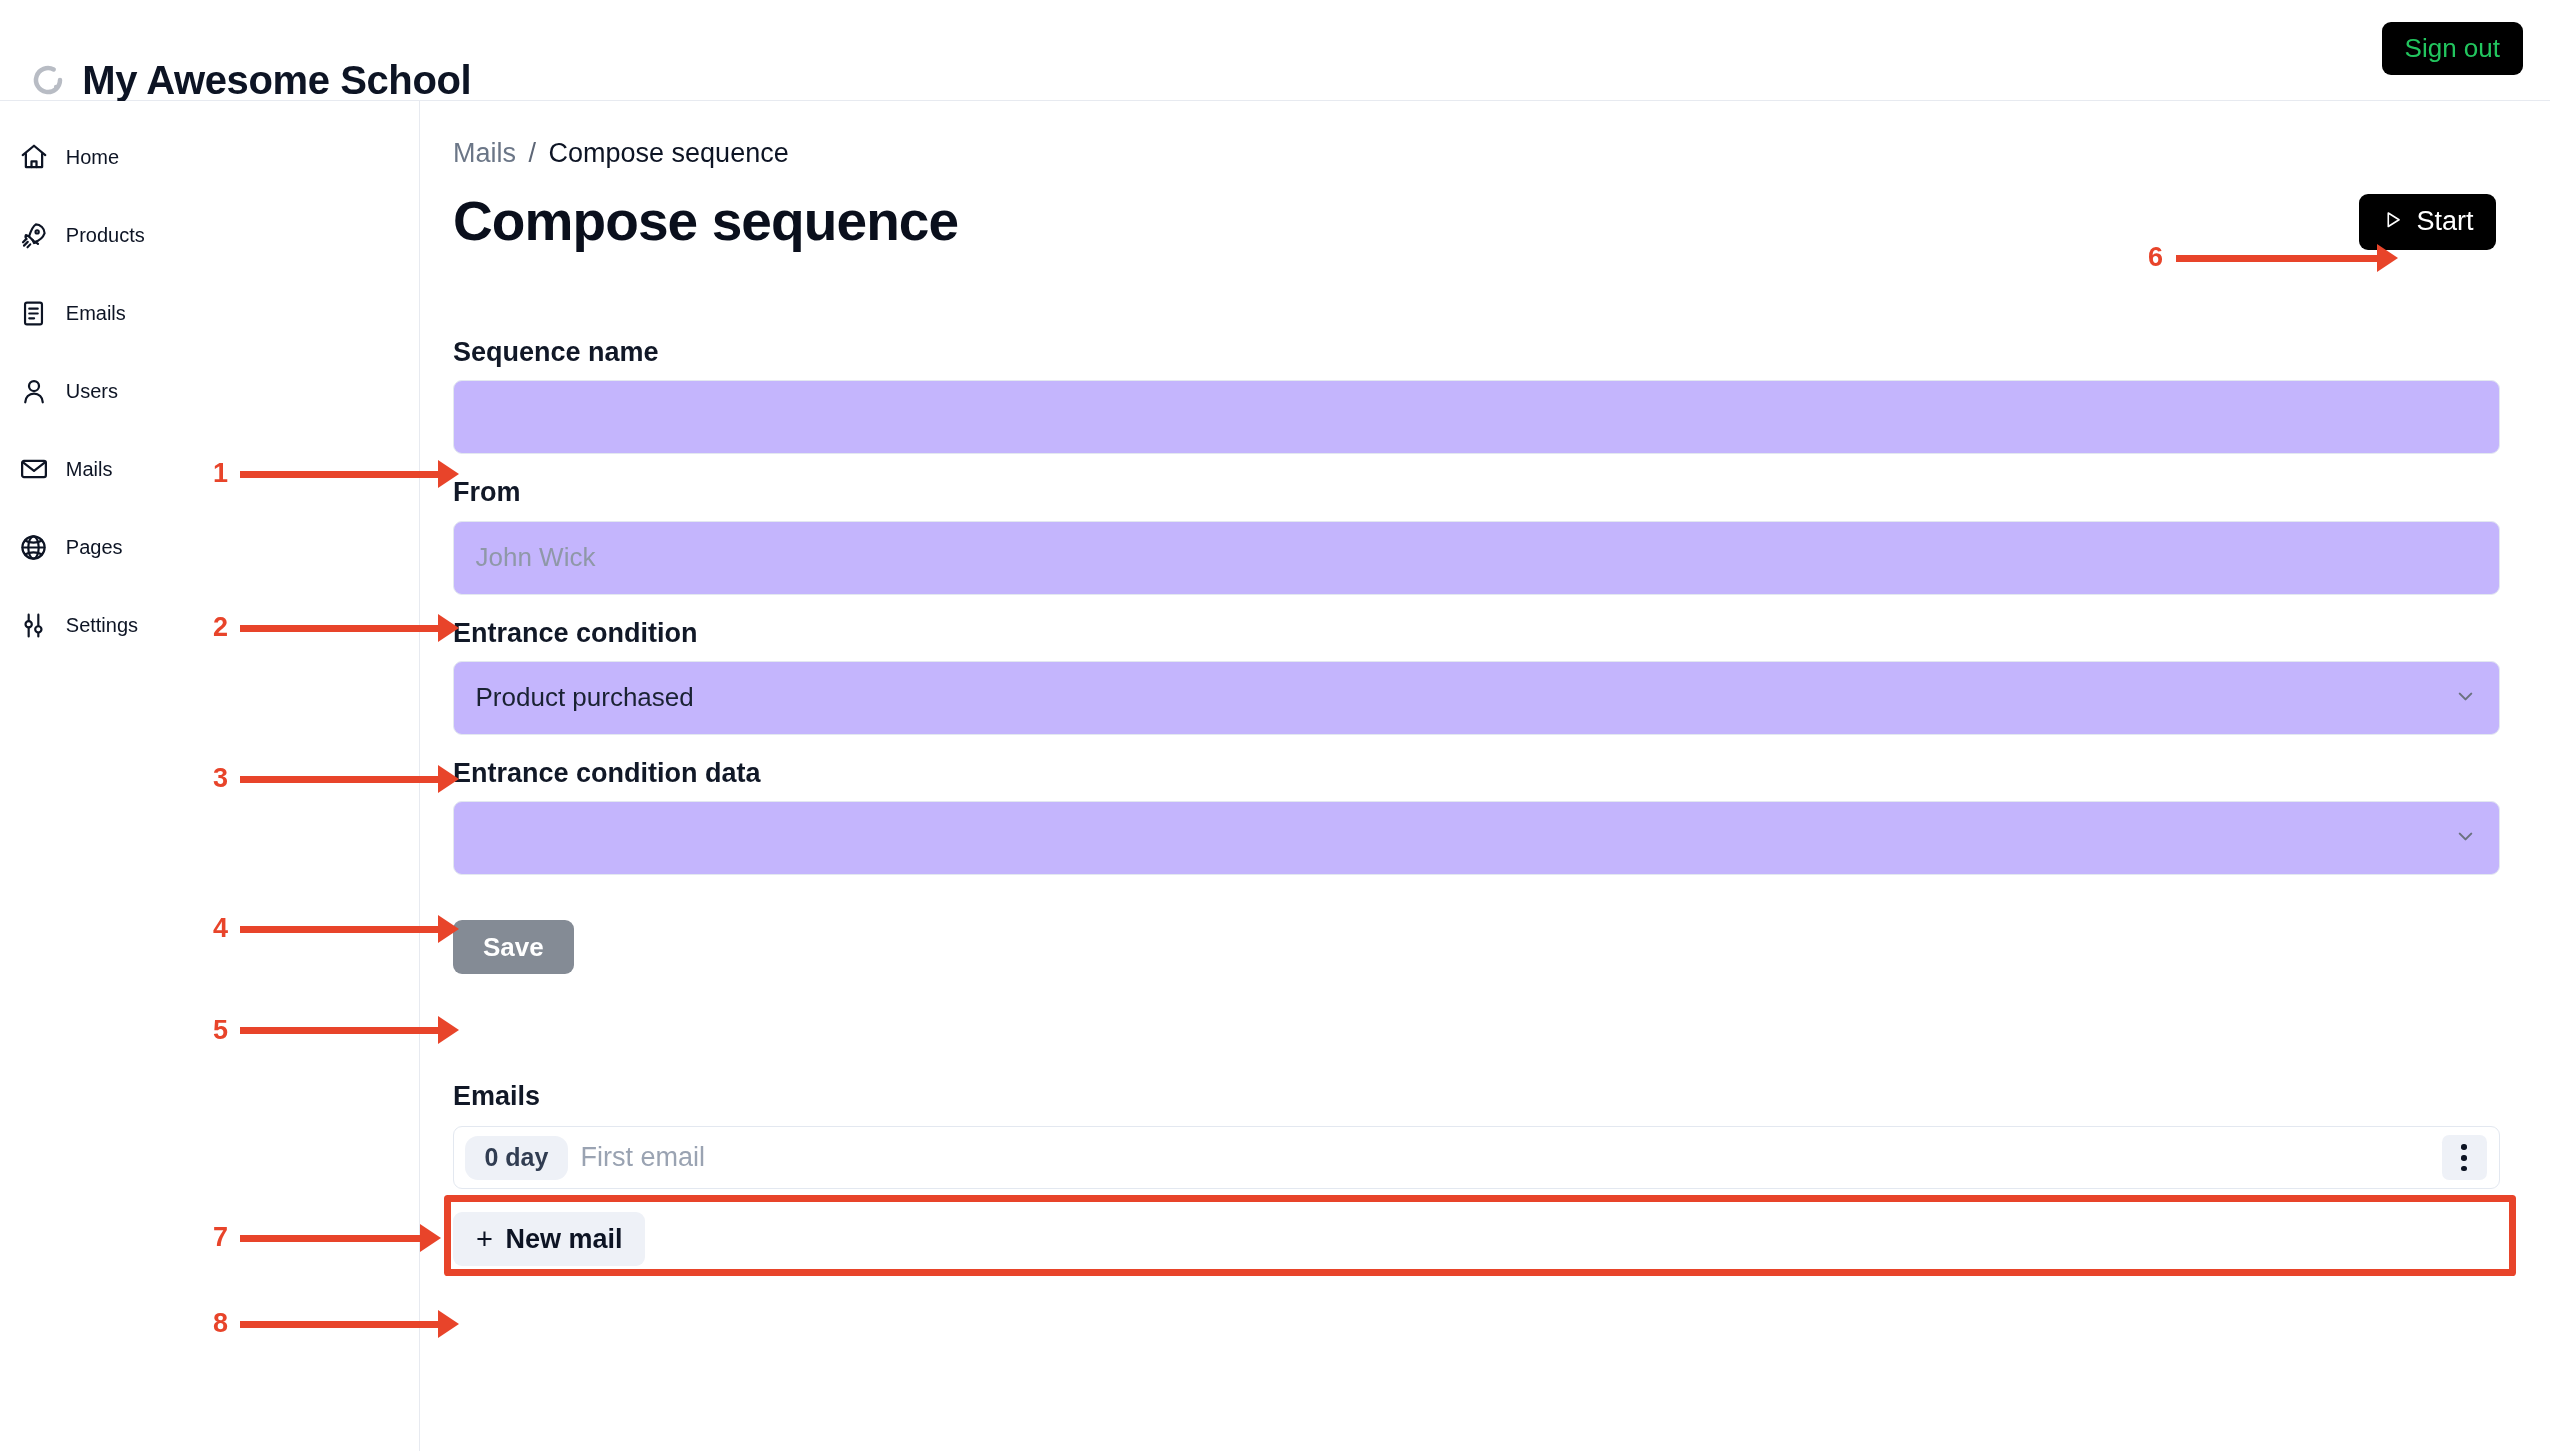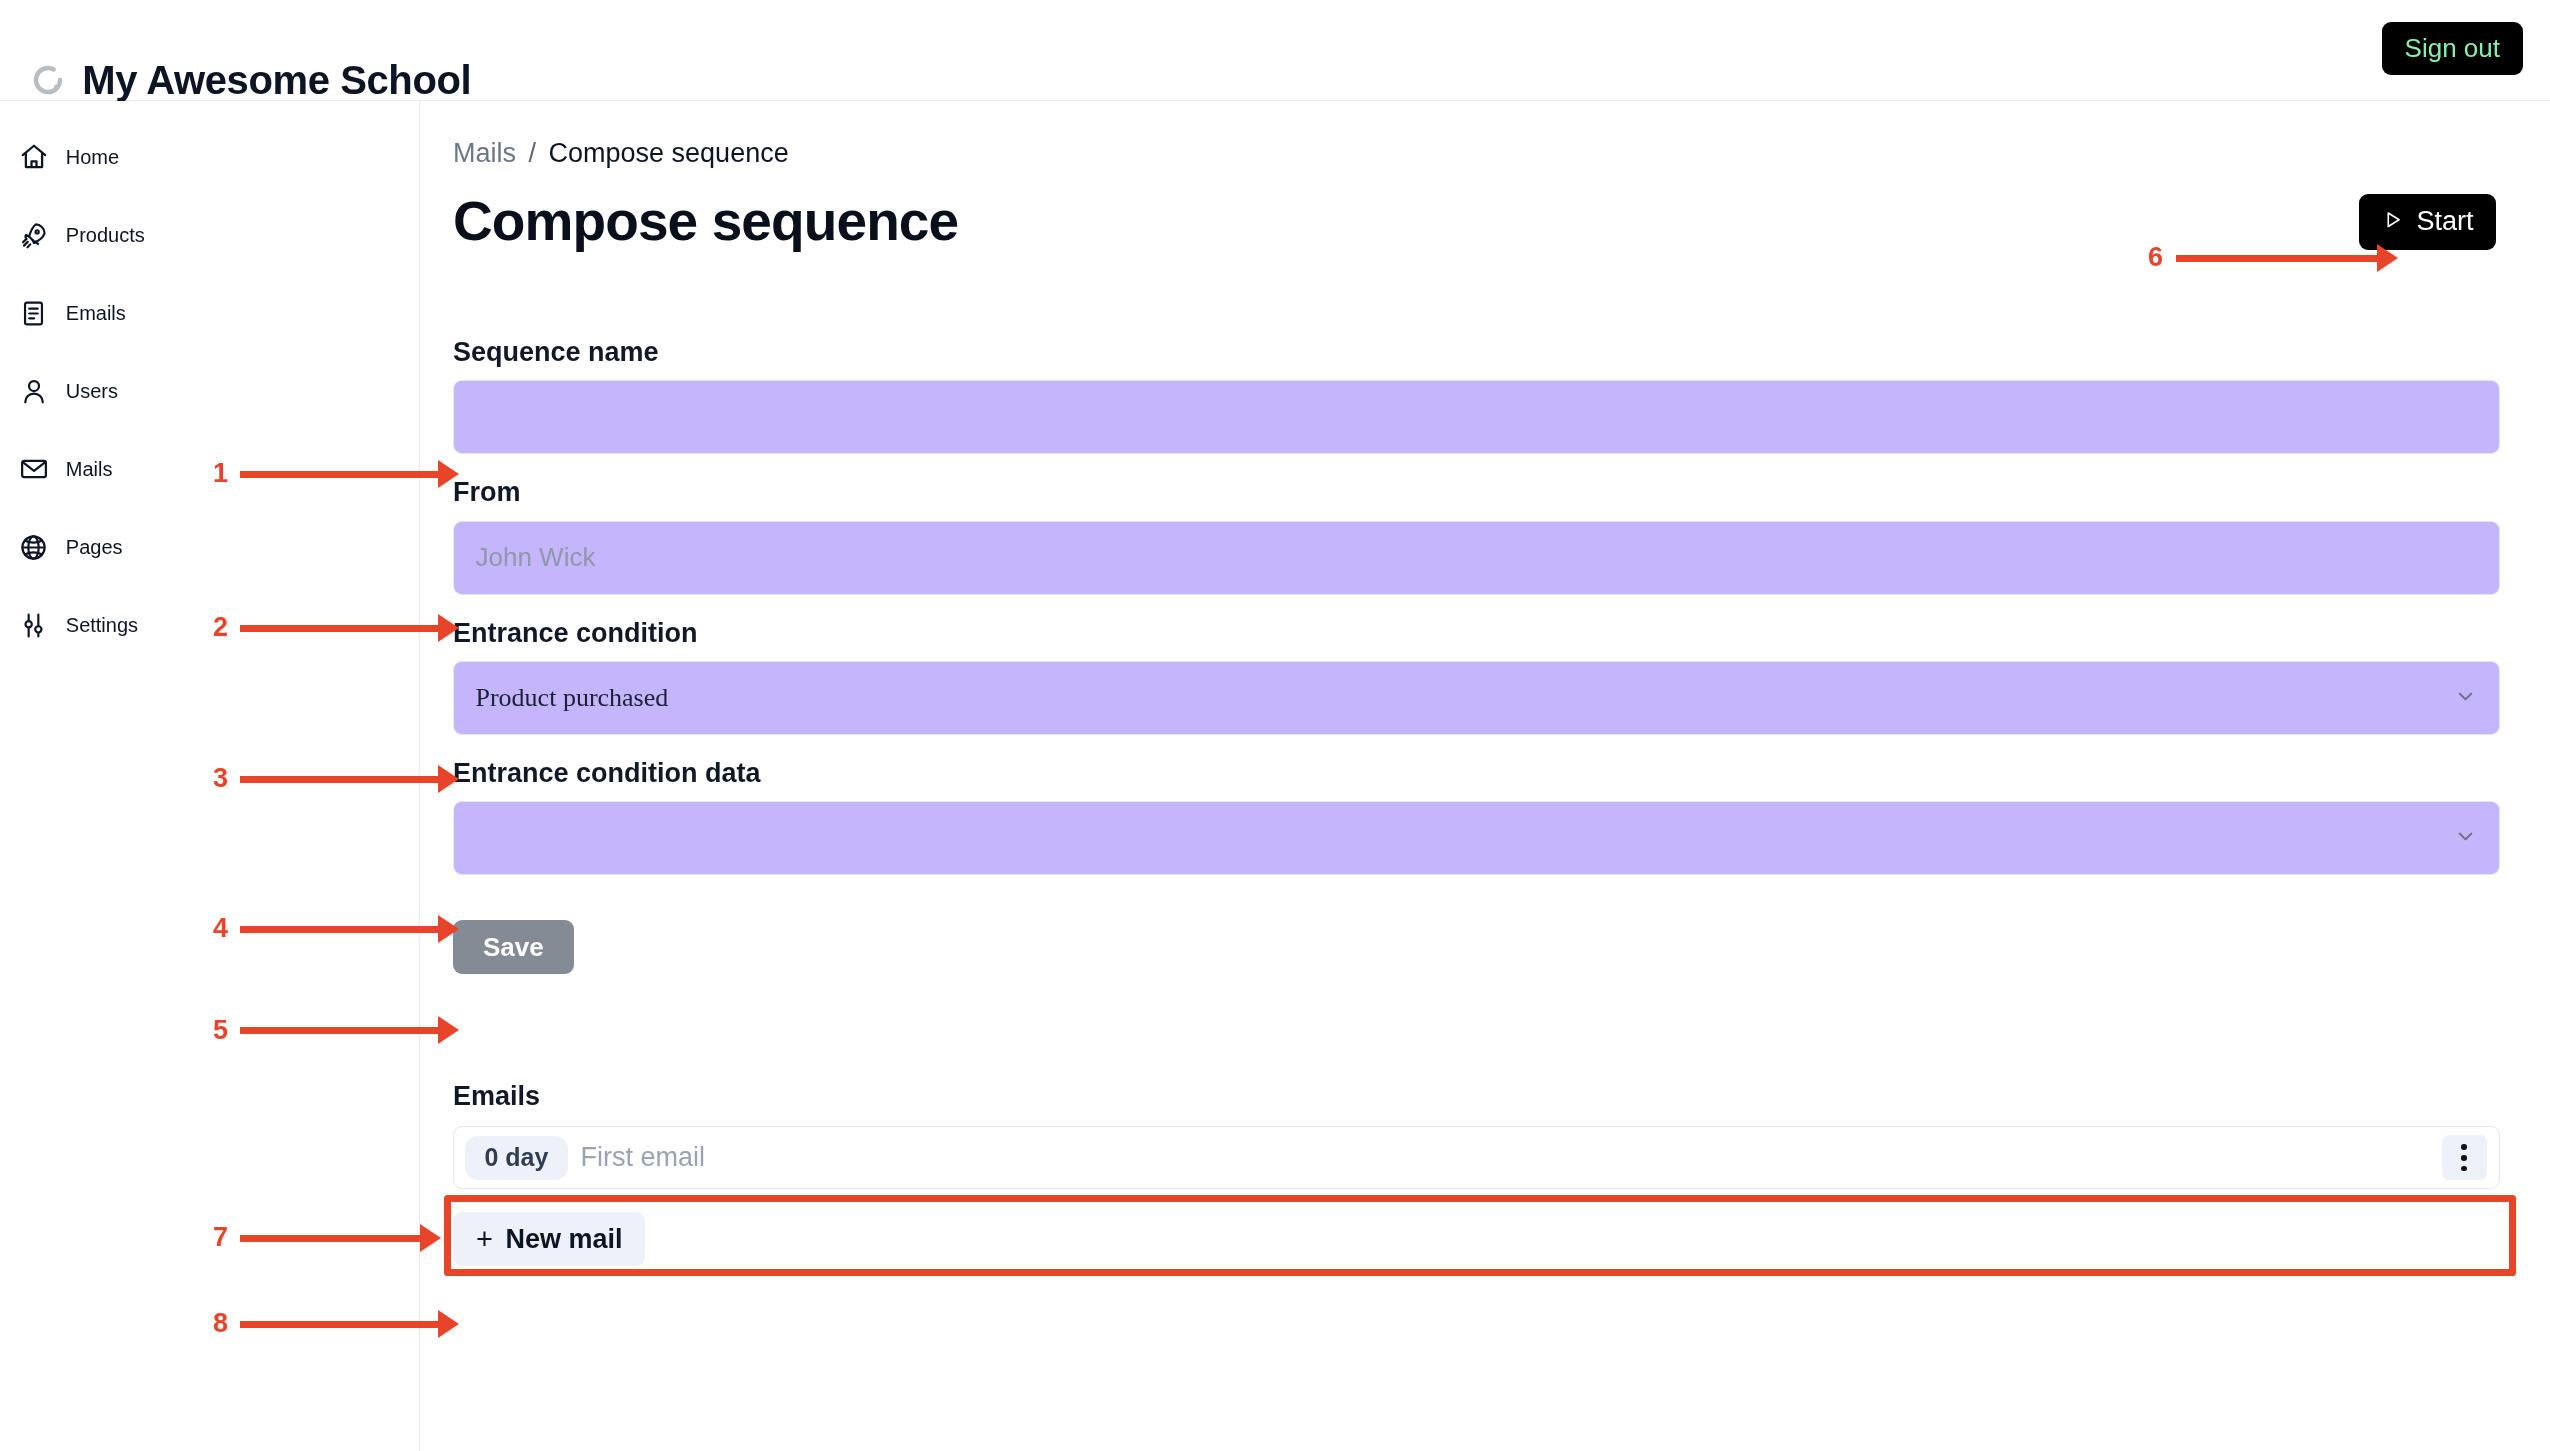--- a/index.html
+++ b/index.html
@@ -23,21 +23,21 @@
     width: 41px; height: 41px; margin-left: 27px; margin-right: 14.3px;
     display:flex; align-items:center; justify-content:center;
     color:#b8bcc4;
   }
   .brand-title {
     font-size: 40px; font-weight: 700; color:#0d1424; letter-spacing:-0.4px;
     line-height: 1;
   }
   .signout-btn {
     position:absolute; right:27px; top:21.5px;
-    background:#000; color:#86efac; border:none;
+    background:#000; color:#22c55e; border:none;
     font-family:"Liberation Sans", sans-serif;
     font-size: 26px; font-weight:400;
     padding: 12.5px 23px; border-radius:9px;
     cursor:pointer; line-height:1.1;
   }
 
   
   .sidebar {
     position:absolute; top:101px; left:0;
     width:420px; height:1350px;
@@ -102,21 +102,20 @@
     outline: none;
   }
   .text-input::placeholder { color:#8f98a8; }
   .field { margin-bottom: 25px; }
 
   .select-wrap { position:relative; }
   .select-input {
     appearance:none; -webkit-appearance:none;
     display:flex; align-items:center;
     cursor:pointer;
-    font-family:Liberation Serif, serif;
   }
   .select-value { font-size:26px; color:#1a2233; }
   .chev {
     position:absolute; right:23px; top:50%; transform:translateY(-50%);
     pointer-events:none; color:#6b7280;
   }
 
   .save-btn {
     margin-top: 19.7px;
     background:#848b95; color:#fff; border:none;

